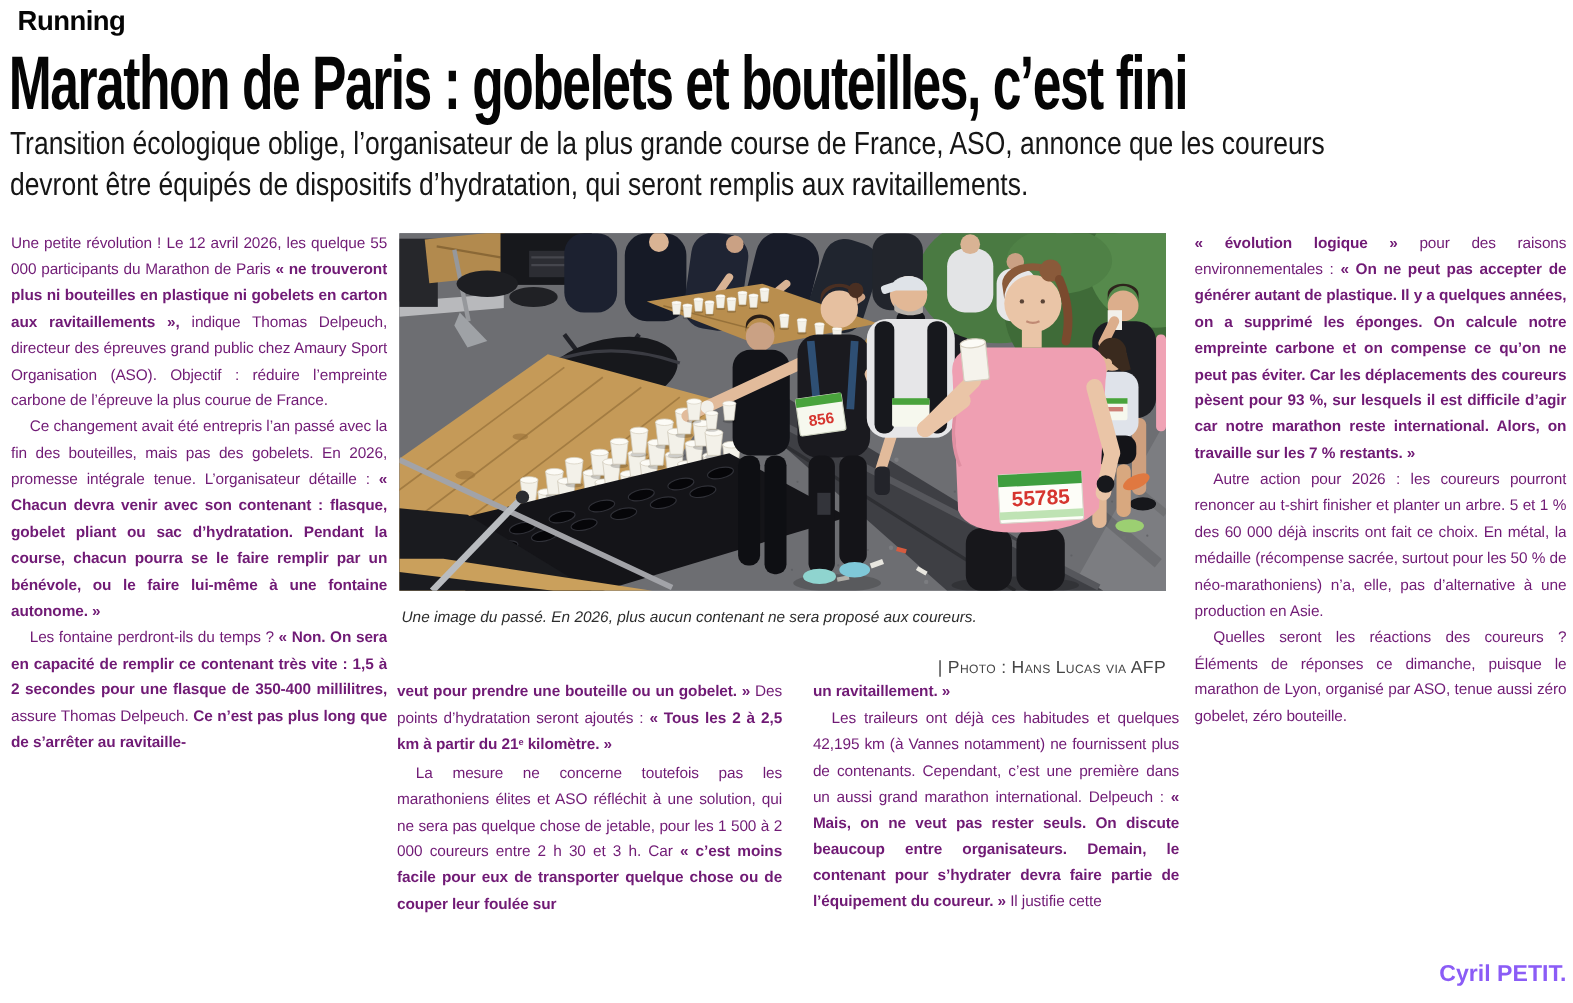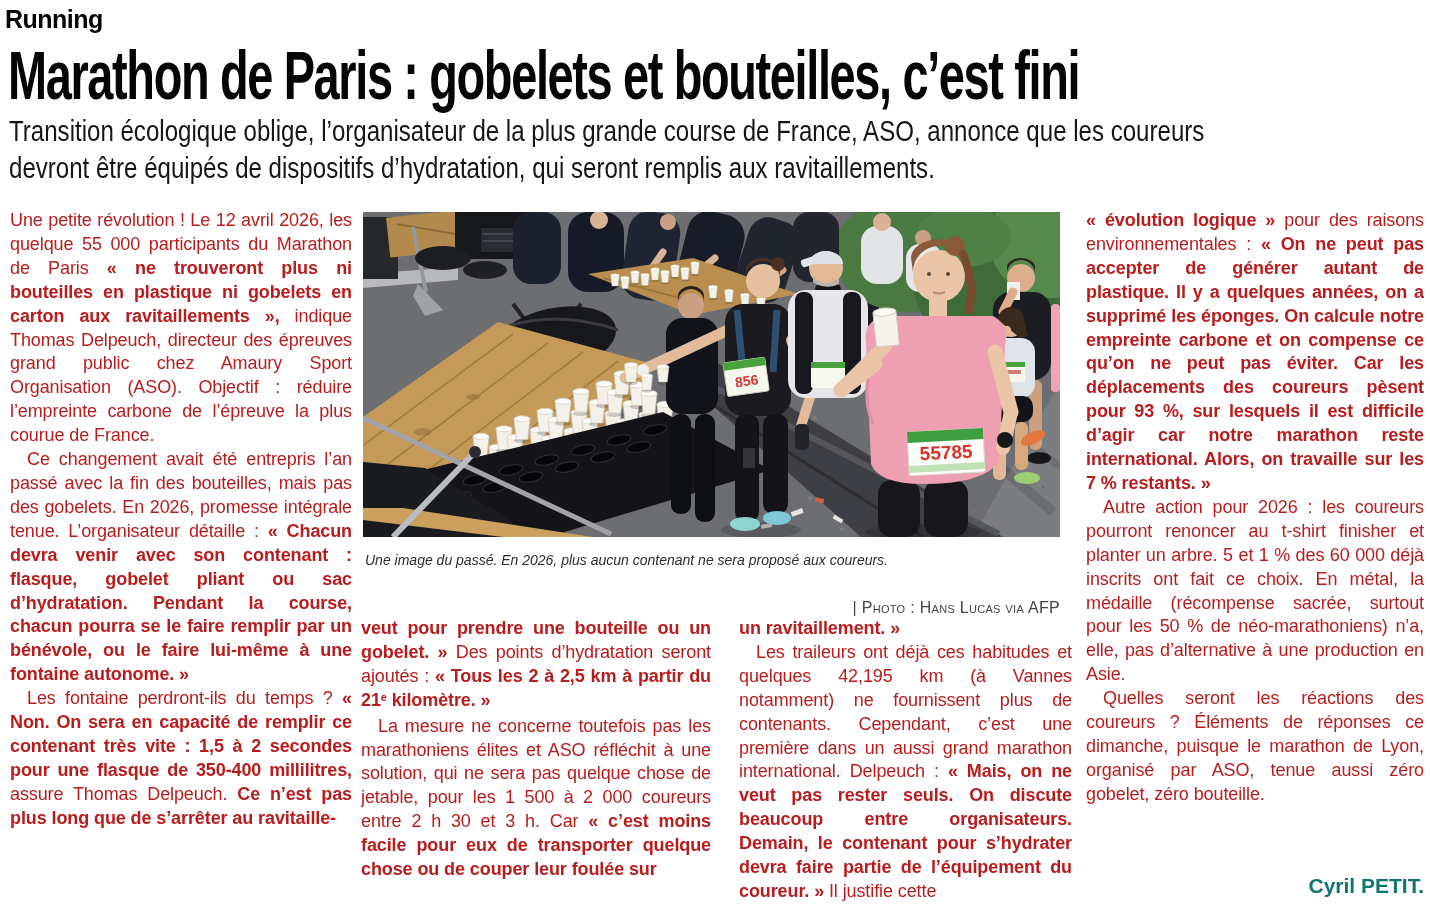--- a/index.html
+++ b/index.html
@@ -2,36 +2,36 @@
 <html lang="fr"><head>
 <meta charset="utf-8">
 <style>
   html,body{margin:0;padding:0;}
   body{
     width:1430px;height:912px;position:relative;background:#ffffff;
     font-family:"Liberation Sans","DejaVu Sans",sans-serif;
     overflow:hidden;color:#1c1c1c;
   }
   .kicker{
-    position:absolute;left:5px;top:5px;
+    position:absolute;left:16px;top:5px;
     font-size:25px;font-weight:700;letter-spacing:-0.5px;color:#050505;
   }
   .headline{
     position:absolute;left:8px;top:36px;width:2100px;
     font-size:69px;font-weight:700;letter-spacing:-2px;color:#050505;
     transform:scaleX(0.68);transform-origin:left top;white-space:nowrap;
   }
   .standfirst{
     position:absolute;left:9px;top:113px;width:1530px;
     font-size:29px;line-height:37px;color:#161616;letter-spacing:0;
     transform:scaleX(0.83);transform-origin:left top;
   }
   .col{
     position:absolute;text-align:justify;
-    font-size:18px;line-height:23.9px;color:#b91c1c;
+    font-size:14px;line-height:23.9px;color:#701a75;
     overflow:hidden;letter-spacing:-0.1px;
   }
   .col p{margin:0;}
   .col p.indent{text-indent:17px;}
   .b{font-weight:700;}
   sup{font-size:.6em;vertical-align:baseline;position:relative;top:-.45em;}
   #col1{left:10px;top:209px;width:342px;height:701px;}
   #col2{left:361px;top:617px;width:350px;height:299px;}
   #col3{left:739px;top:617px;width:333px;height:299px;}
   #col4{left:1086px;top:209px;width:338px;height:655px;}
@@ -39,21 +39,21 @@
   .caption-block{position:absolute;left:365px;top:546px;width:695px;height:62px;}
   .caption{
     font-style:italic;font-size:14px;line-height:29px;color:#2d2d2d;width:640px;
   }
   .credit{
     position:absolute;right:0;top:30px;
     font-size:16px;color:#454545;font-variant:small-caps;letter-spacing:.3px;margin-top:23px;
   }
   .byline{
     position:absolute;left:1086px;top:874px;width:338px;
-    text-align:right;font-size:21px;font-weight:700;color:#0f766e;
+    text-align:right;font-size:21px;font-weight:700;color:#8b5cf6;
   }
 </style>
 </head>
 <body>
 
 <div class="kicker">Running</div>
 <h1 class="headline" style="margin:0;">Marathon de Paris : gobelets et bouteilles, c’est fini</h1>
 <div class="standfirst">Transition écologique oblige, l’organisateur de la plus grande course de France, ASO, annonce que les coureurs devront être équipés de dispositifs d’hydratation, qui seront remplis aux ravitaillements.</div>
 
 <div id="col1" class="col">

